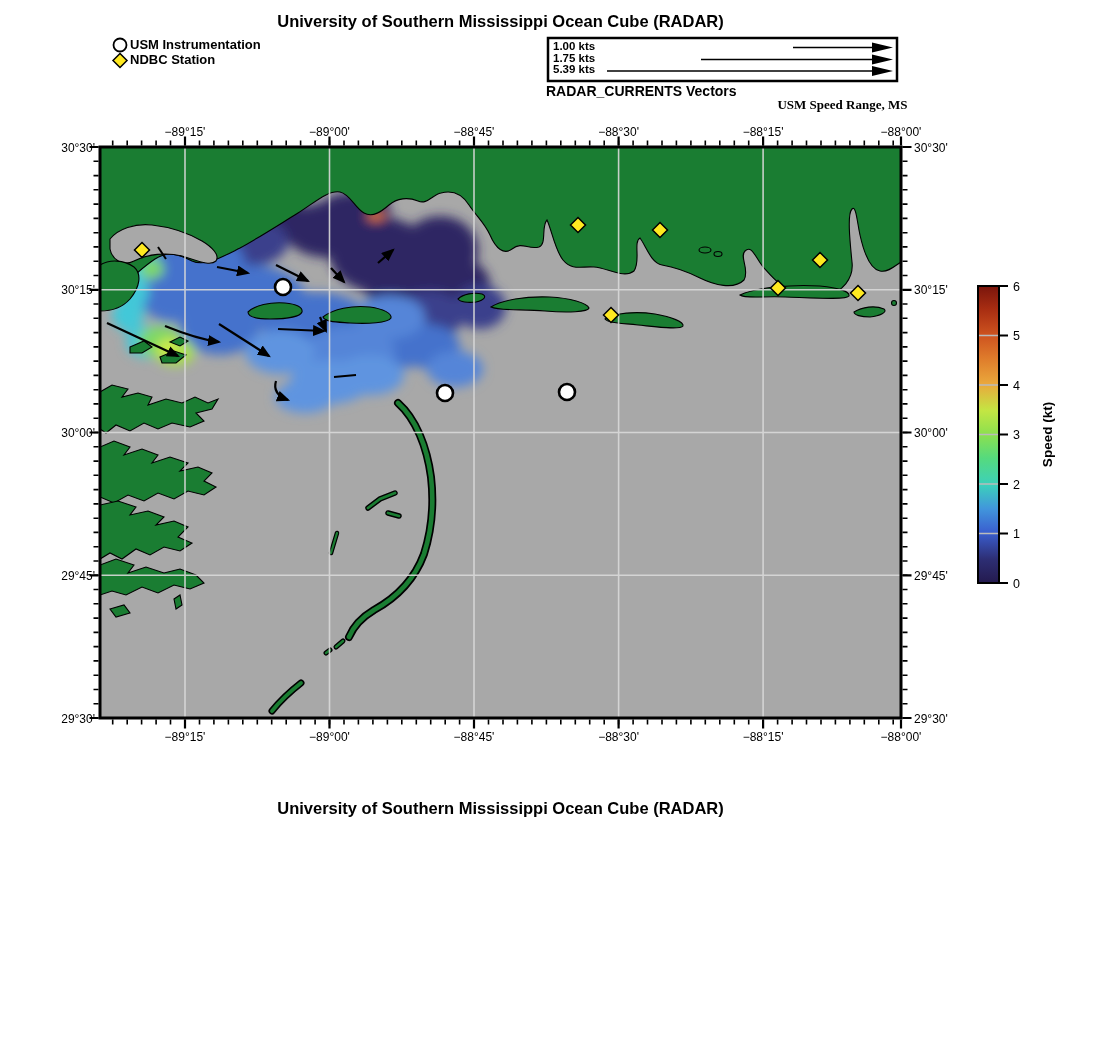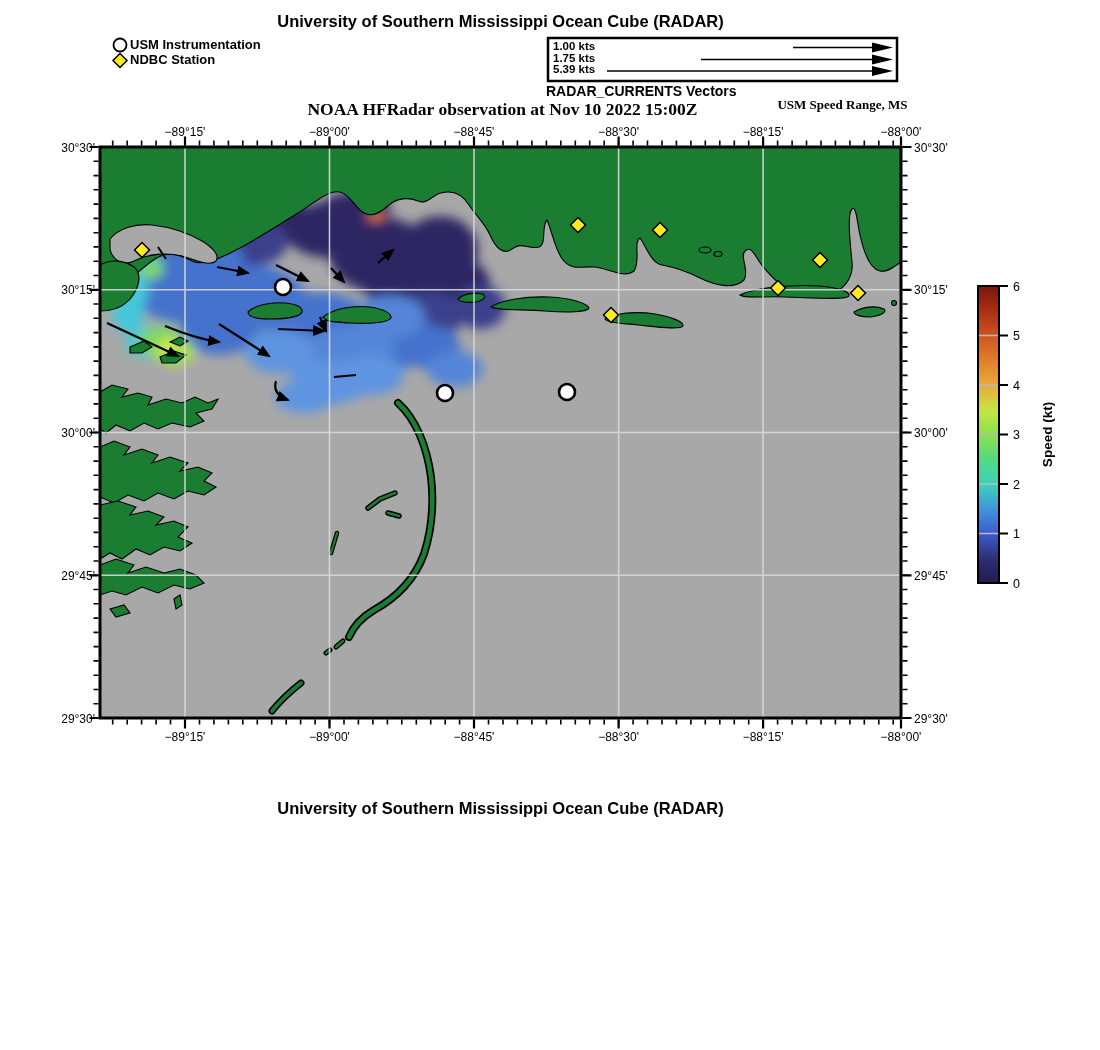--- a/index.html
+++ b/index.html
@@ -296,19 +296,18 @@
 </svg>
 
 
 <div class="abs title-top">University of Southern Mississippi Ocean Cube (RADAR)</div>
 <div class="abs legend-label legend-usm">USM Instrumentation</div>
 <div class="abs legend-label legend-ndbc">NDBC Station</div>
 <div class="abs vec-label vec1">1.00 kts</div>
 <div class="abs vec-label vec2">1.75 kts</div>
 <div class="abs vec-label vec3">5.39 kts</div>
 <div class="abs vec-caption">RADAR_CURRENTS Vectors</div>
-<div class="abs subtitle">NOAA HFRadar observation at Nov 10 2022 15:00Z</div>
 <div class="abs range-label">USM Speed Range, MS</div>
 <div class="abs title-bottom">University of Southern Mississippi Ocean Cube (RADAR)</div>
 
 
 
 </div>
 
 </body></html>

